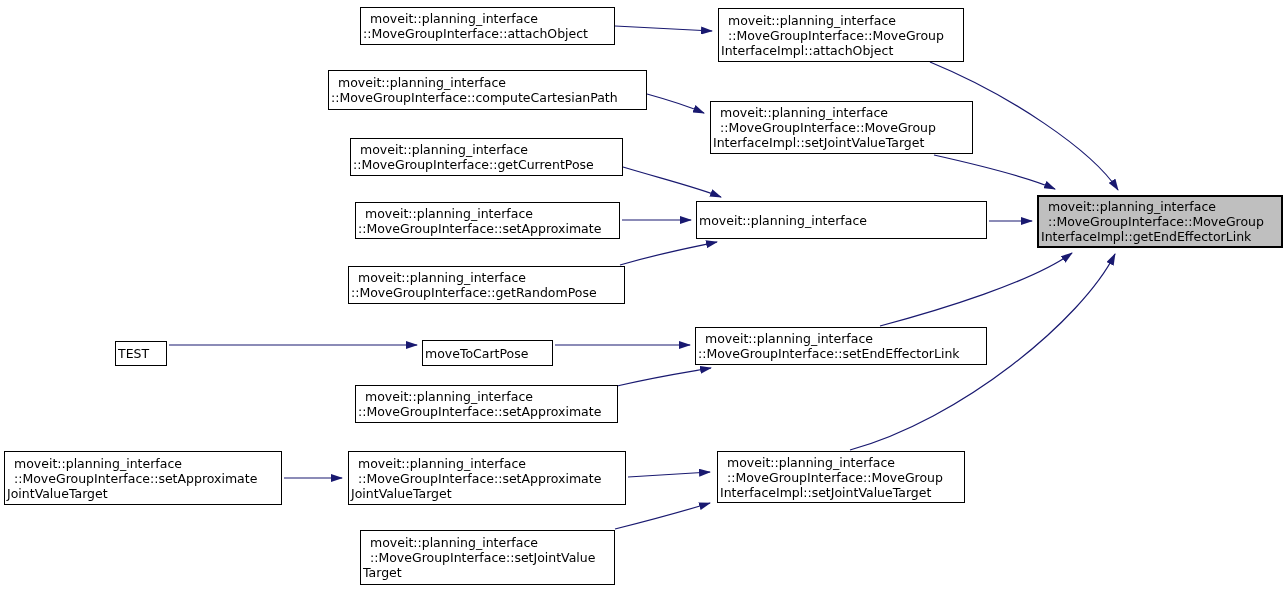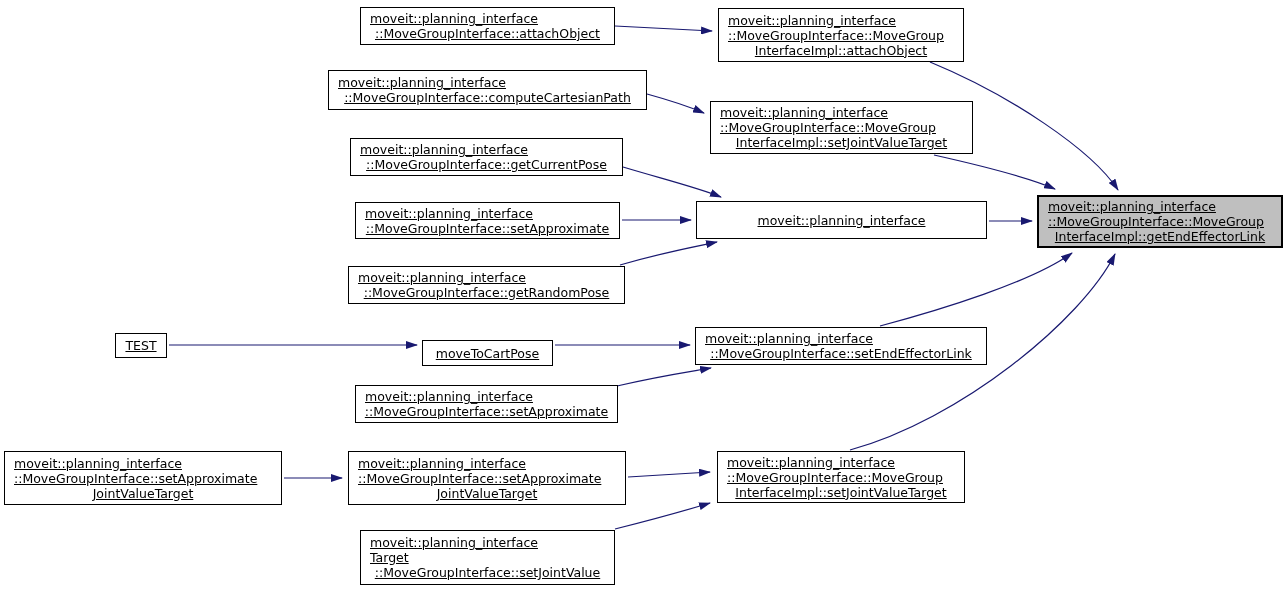--- a/index.html
+++ b/index.html
@@ -17,22 +17,22 @@
     position:absolute;
     box-sizing:border-box;
     background:#ffffff;
     border:1px solid #000000;
     display:flex;
     flex-direction:column;
     justify-content:center;
     line-height:15px;
     white-space:nowrap;
   }
-  .node > div { text-align:left; padding:0 2px 0 9px;text-decoration:underline; }
-  .node > div:last-child { text-align:center; padding:0 2px; }
+  .node > div { text-align:left; padding:0 2px 0 9px; }
+  .node > div:last-child { text-align:left; padding:0 2px; }
   .node.hl { background:#bfbfbf; border-width:2px; }
 </style>
 </head>
 <body>
 
 <div class="canvas">
 
   <svg class="edges" viewBox="0 0 1288 591" fill="none" stroke="#191970" stroke-width="1.2">
     <defs>
       <marker id="arrow" markerWidth="12" markerHeight="8" refX="11" refY="4" orient="auto" markerUnits="userSpaceOnUse">
@@ -50,21 +50,21 @@
     <path d="M880,326 C940,310 1032,282 1072,253" marker-end="url(#arrow)"></path>
     <path d="M850,450 C960,420 1082,320 1115,254" marker-end="url(#arrow)"></path>
     <path d="M169,345 L417,345" marker-end="url(#arrow)"></path>
     <path d="M555,345 L690,345" marker-end="url(#arrow)"></path>
     <path d="M617,386 C660,376 688,372 711,368" marker-end="url(#arrow)"></path>
     <path d="M284,478 L342,478" marker-end="url(#arrow)"></path>
     <path d="M628,477 L710,472" marker-end="url(#arrow)"></path>
     <path d="M615,529 C655,519 687,510 710,503" marker-end="url(#arrow)"></path>
   </svg>
 
-  <div class="node" style="left:115px;top:333px;width:52px;height:25px">
+  <div class="node" style="left:115px;top:341px;width:52px;height:25px">
     <div>TEST</div>
   </div>
 
   <div class="node" style="left:360px;top:7px;width:255px;height:38px">
     <div>moveit::planning_interface</div>
     <div>::MoveGroupInterface::attachObject</div>
   </div>
 
   <div class="node" style="left:718px;top:8px;width:246px;height:54px">
     <div>moveit::planning_interface</div>
@@ -135,17 +135,17 @@
   </div>
 
   <div class="node" style="left:717px;top:451px;width:248px;height:52px">
     <div>moveit::planning_interface</div>
     <div>::MoveGroupInterface::MoveGroup</div>
     <div>InterfaceImpl::setJointValueTarget</div>
   </div>
 
   <div class="node" style="left:360px;top:530px;width:255px;height:55px">
     <div>moveit::planning_interface</div>
+    <div>::MoveGroupInterface::setJointValue</div>
     <div>Target</div>
-    <div>::MoveGroupInterface::setJointValue</div>
   </div>
 
 </div>
 
 </body></html>

